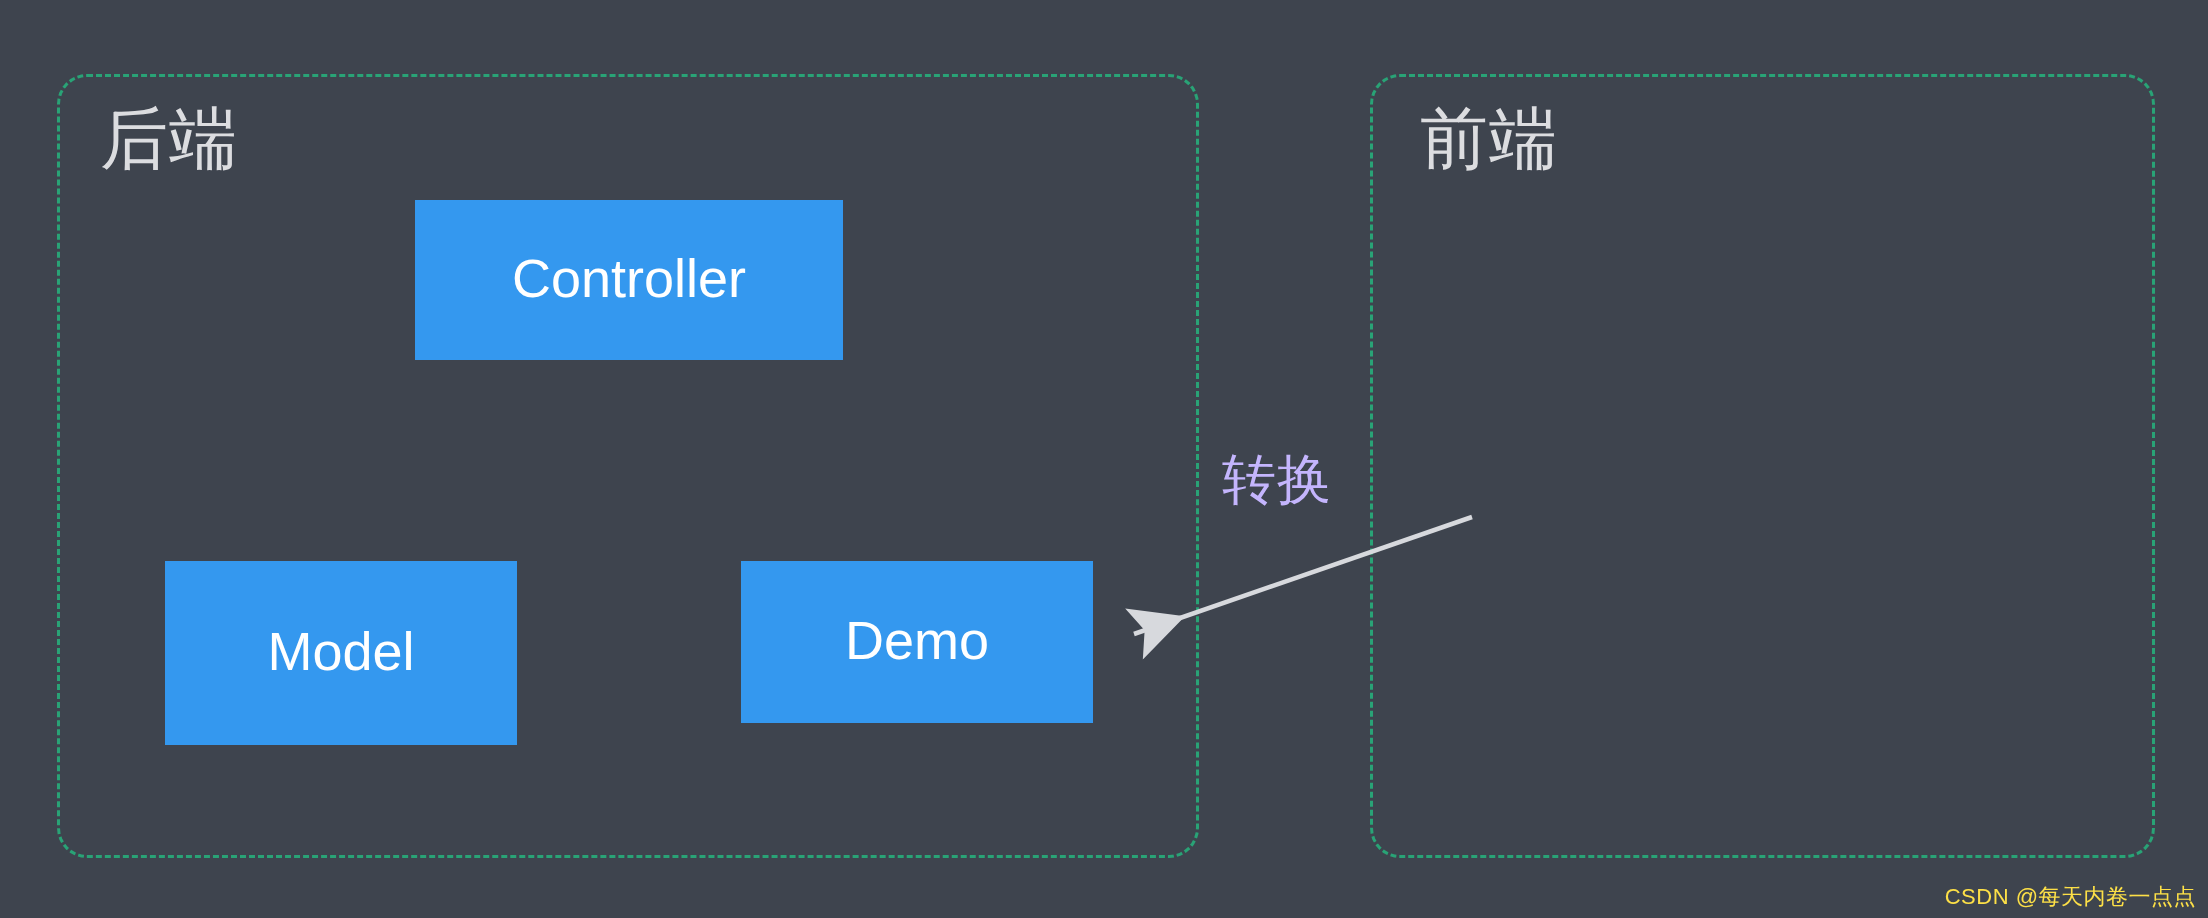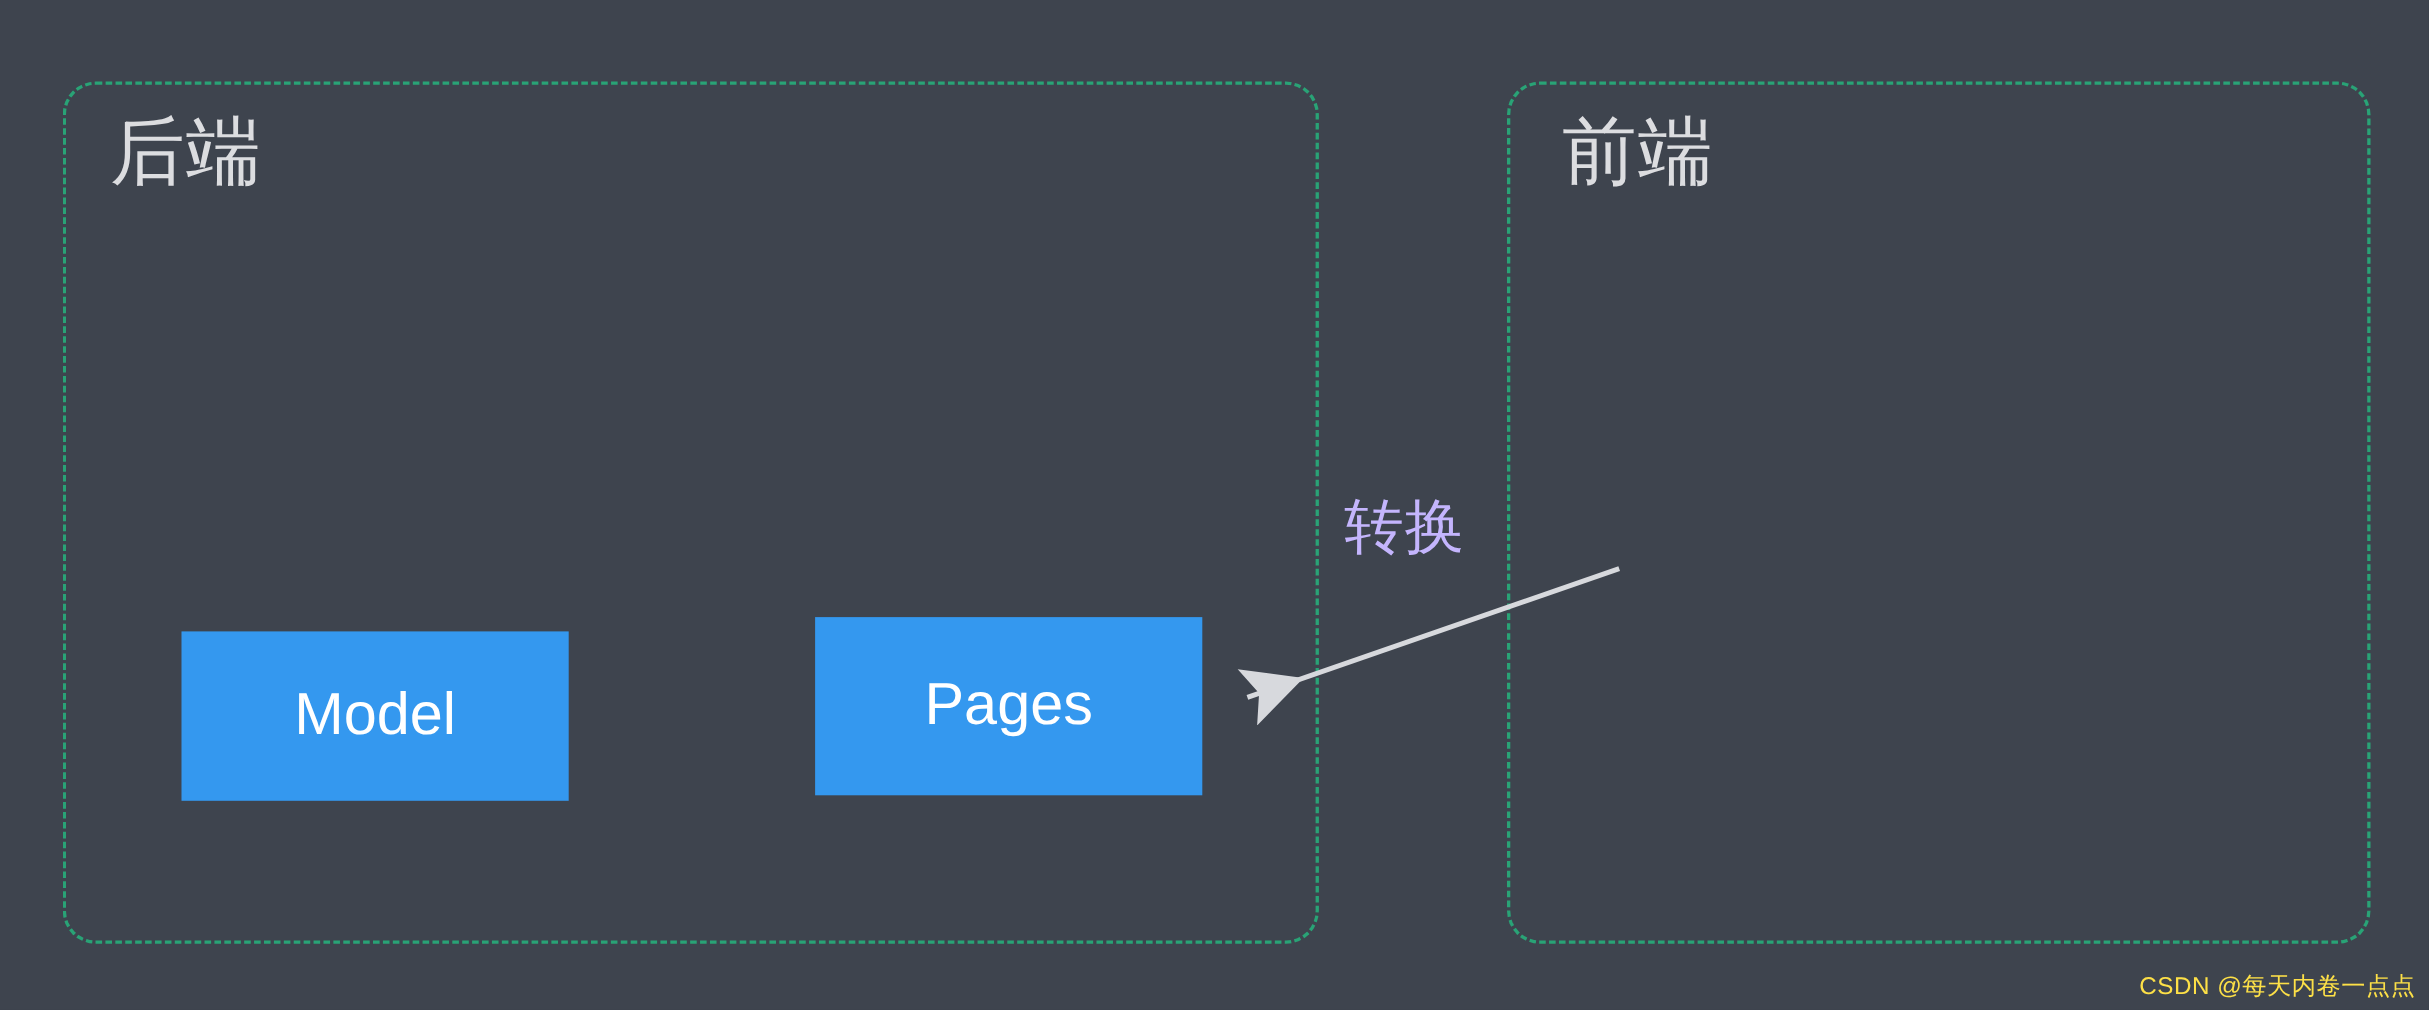--- a/index.html
+++ b/index.html
@@ -56,21 +56,21 @@
     line-height: 1;
     white-space: nowrap;
     font-weight: 400;
   }
   .node-label {
     display: block;
     transform: translateY(-2px);
   }
 
   #node-controller { left: 415px;  top: 200px; width: 428px; height: 160px; }
-  #node-model      { left: 165px;  top: 574px; width: 352px; height: 154px; }
+  #node-model      { left: 165px;  top: 561px; width: 352px; height: 184px; }
   #node-view       { left: 741px;  top: 561px; width: 352px; height: 162px; }
   #node-demopages  { left: 1510px; top: 408px; width: 502px; height: 162px; }
 
   
   #arrow-layer {
     position: absolute;
     left: 0;
     top: 0;
     width: 2208px;
     height: 918px;
@@ -105,27 +105,30 @@
 <body>
 
 <div id="canvas">
 
   <div class="panel" id="panel-backend"></div>
   <div class="panel-title" id="title-backend">后端</div>
 
   <div class="panel" id="panel-frontend"></div>
   <div class="panel-title" id="title-frontend">前端</div>
 
+  <div class="node" id="node-controller">
+    <span class="node-label">Controller</span>
+  </div>
 
   <div class="node" id="node-model">
     <span class="node-label">Model</span>
   </div>
 
   <div class="node" id="node-view">
-    <span class="node-label">Pages</span>
+    <span class="node-label">Demo</span>
   </div>
 
 
   <svg id="arrow-layer" viewBox="0 0 2208 918">
     <defs>
       <marker id="arrowhead-open" markerWidth="14" markerHeight="12" refX="12" refY="6" orient="auto" markerUnits="strokeWidth">
         <path d="M12,0 L0,6 L12,12 L9.5,6 Z" fill="#d7d9dd"></path>
       </marker>
     </defs>
     <line id="connector-demopages-view" x1="1472" y1="517" x2="1134" y2="634" stroke="#d7d9dd" stroke-width="4.5" stroke-linecap="butt" marker-end="url(#arrowhead-open)"></line>

